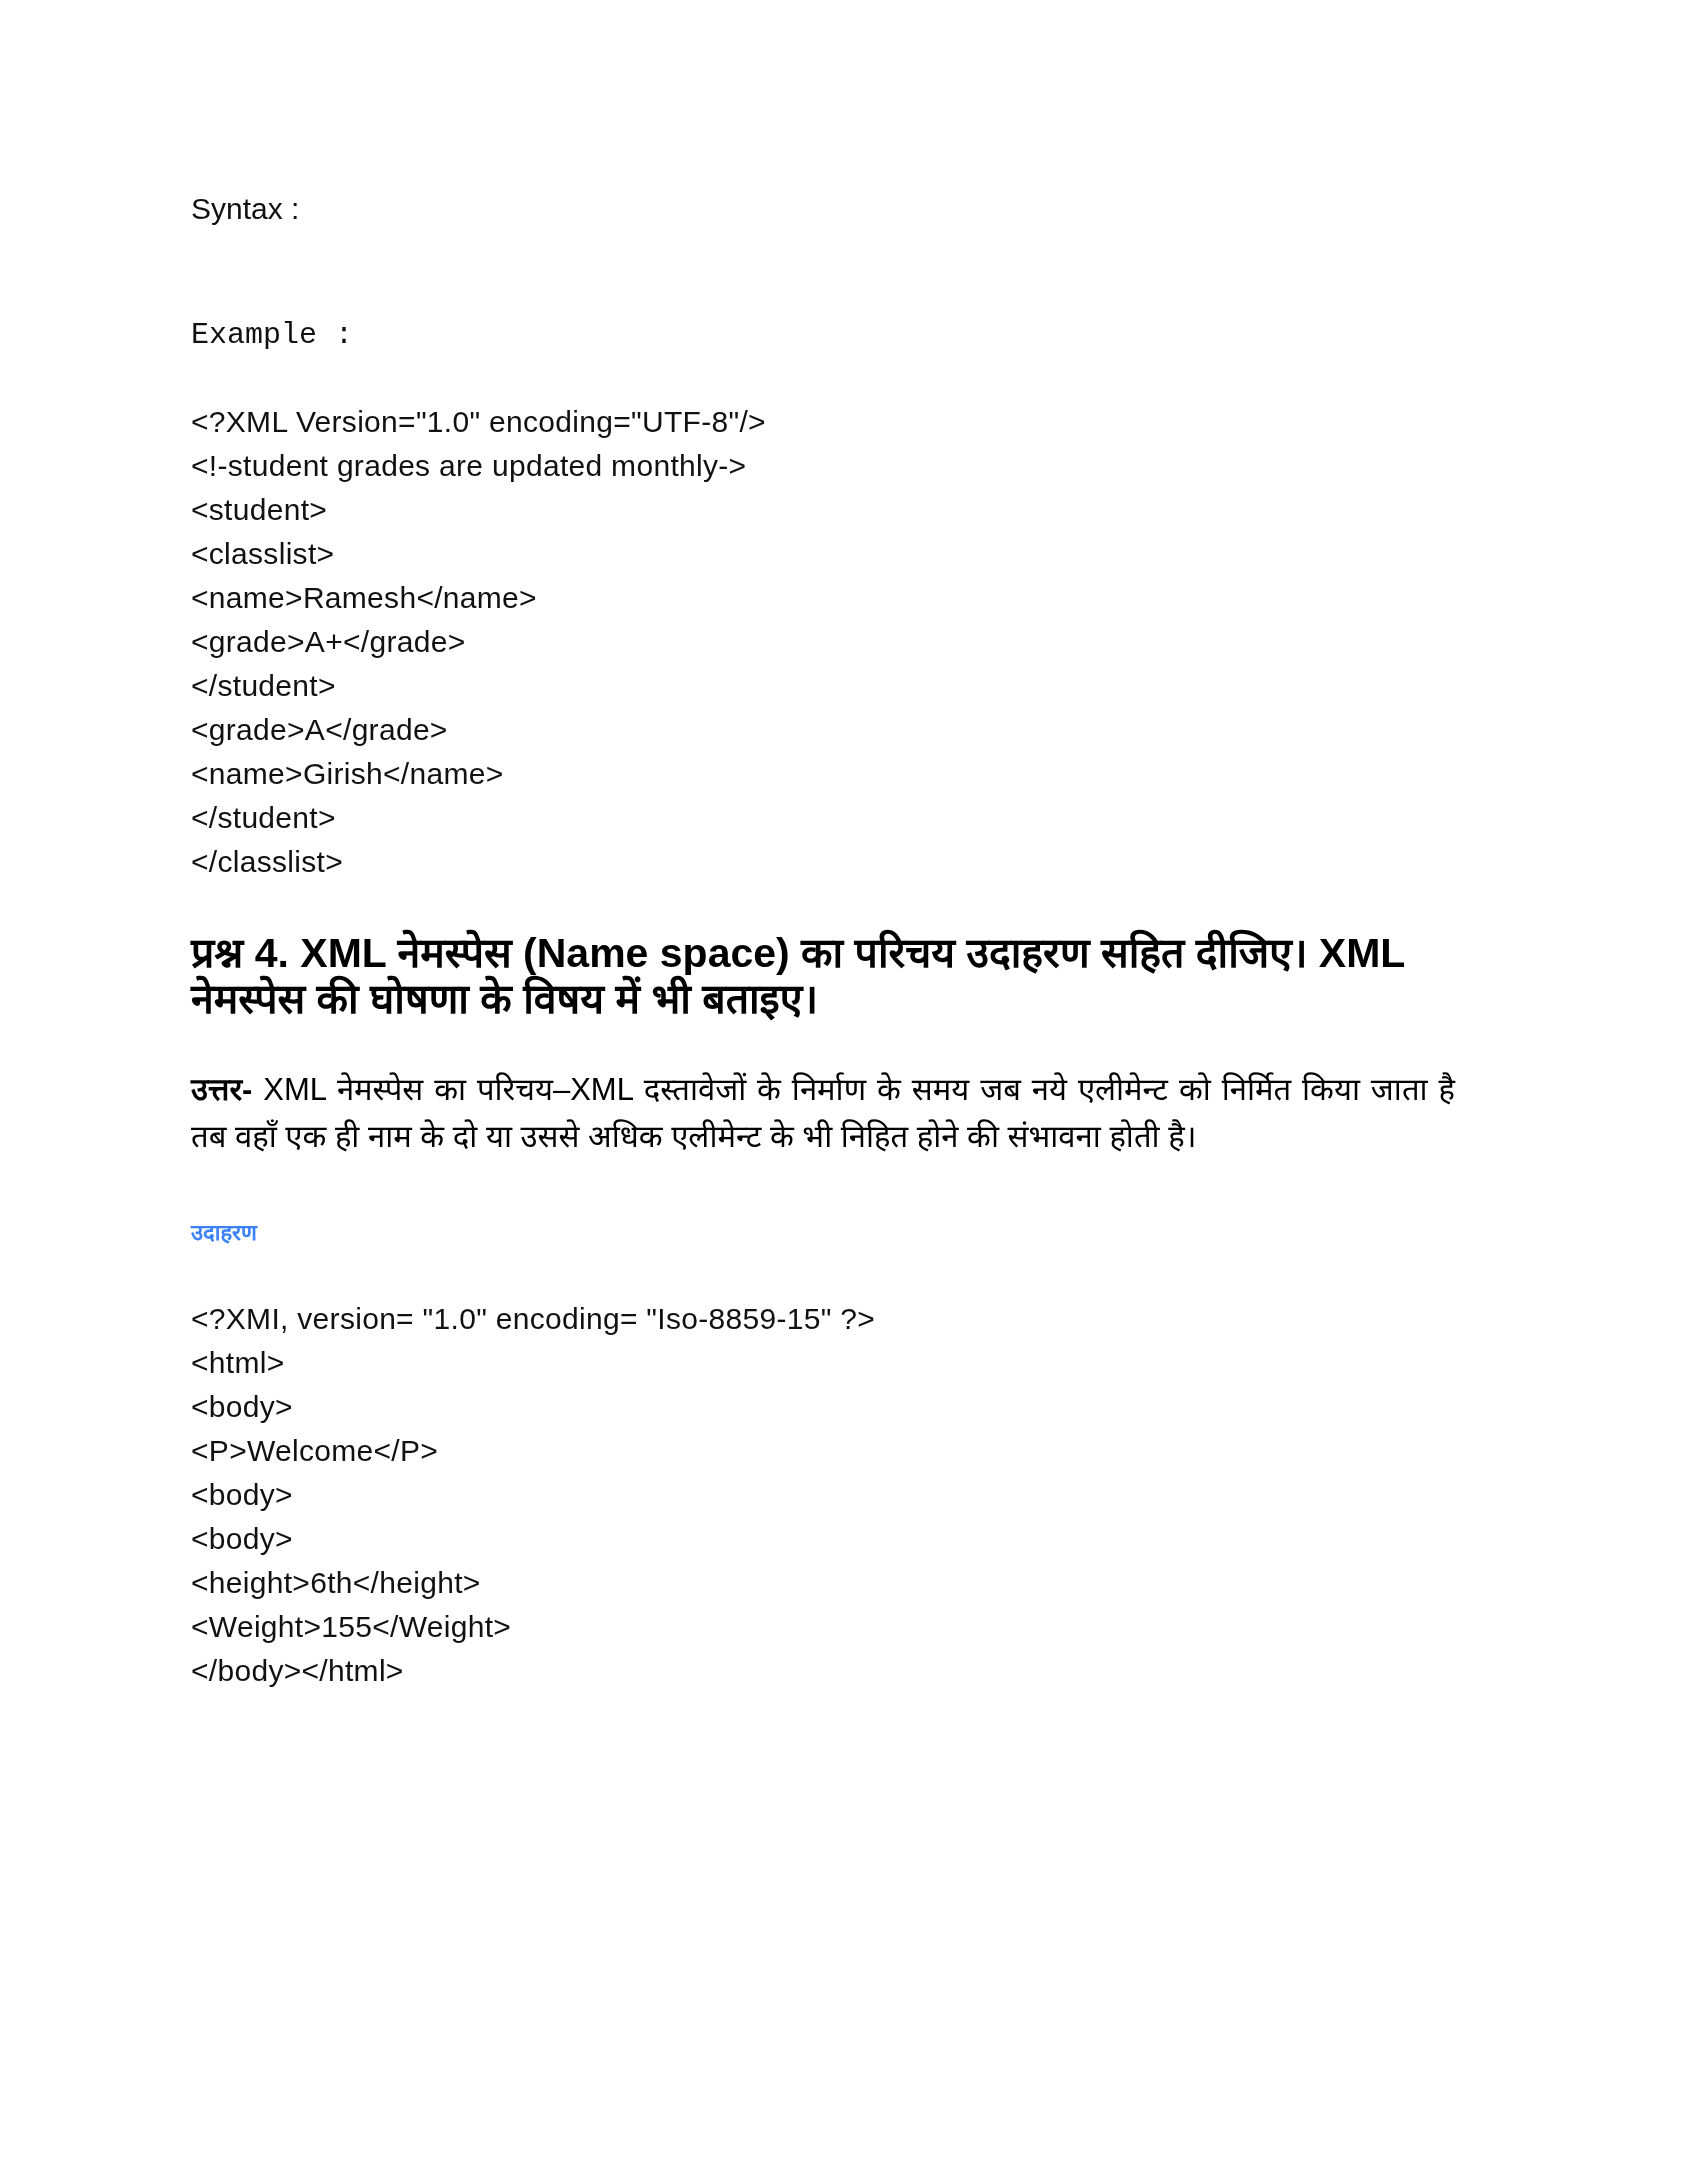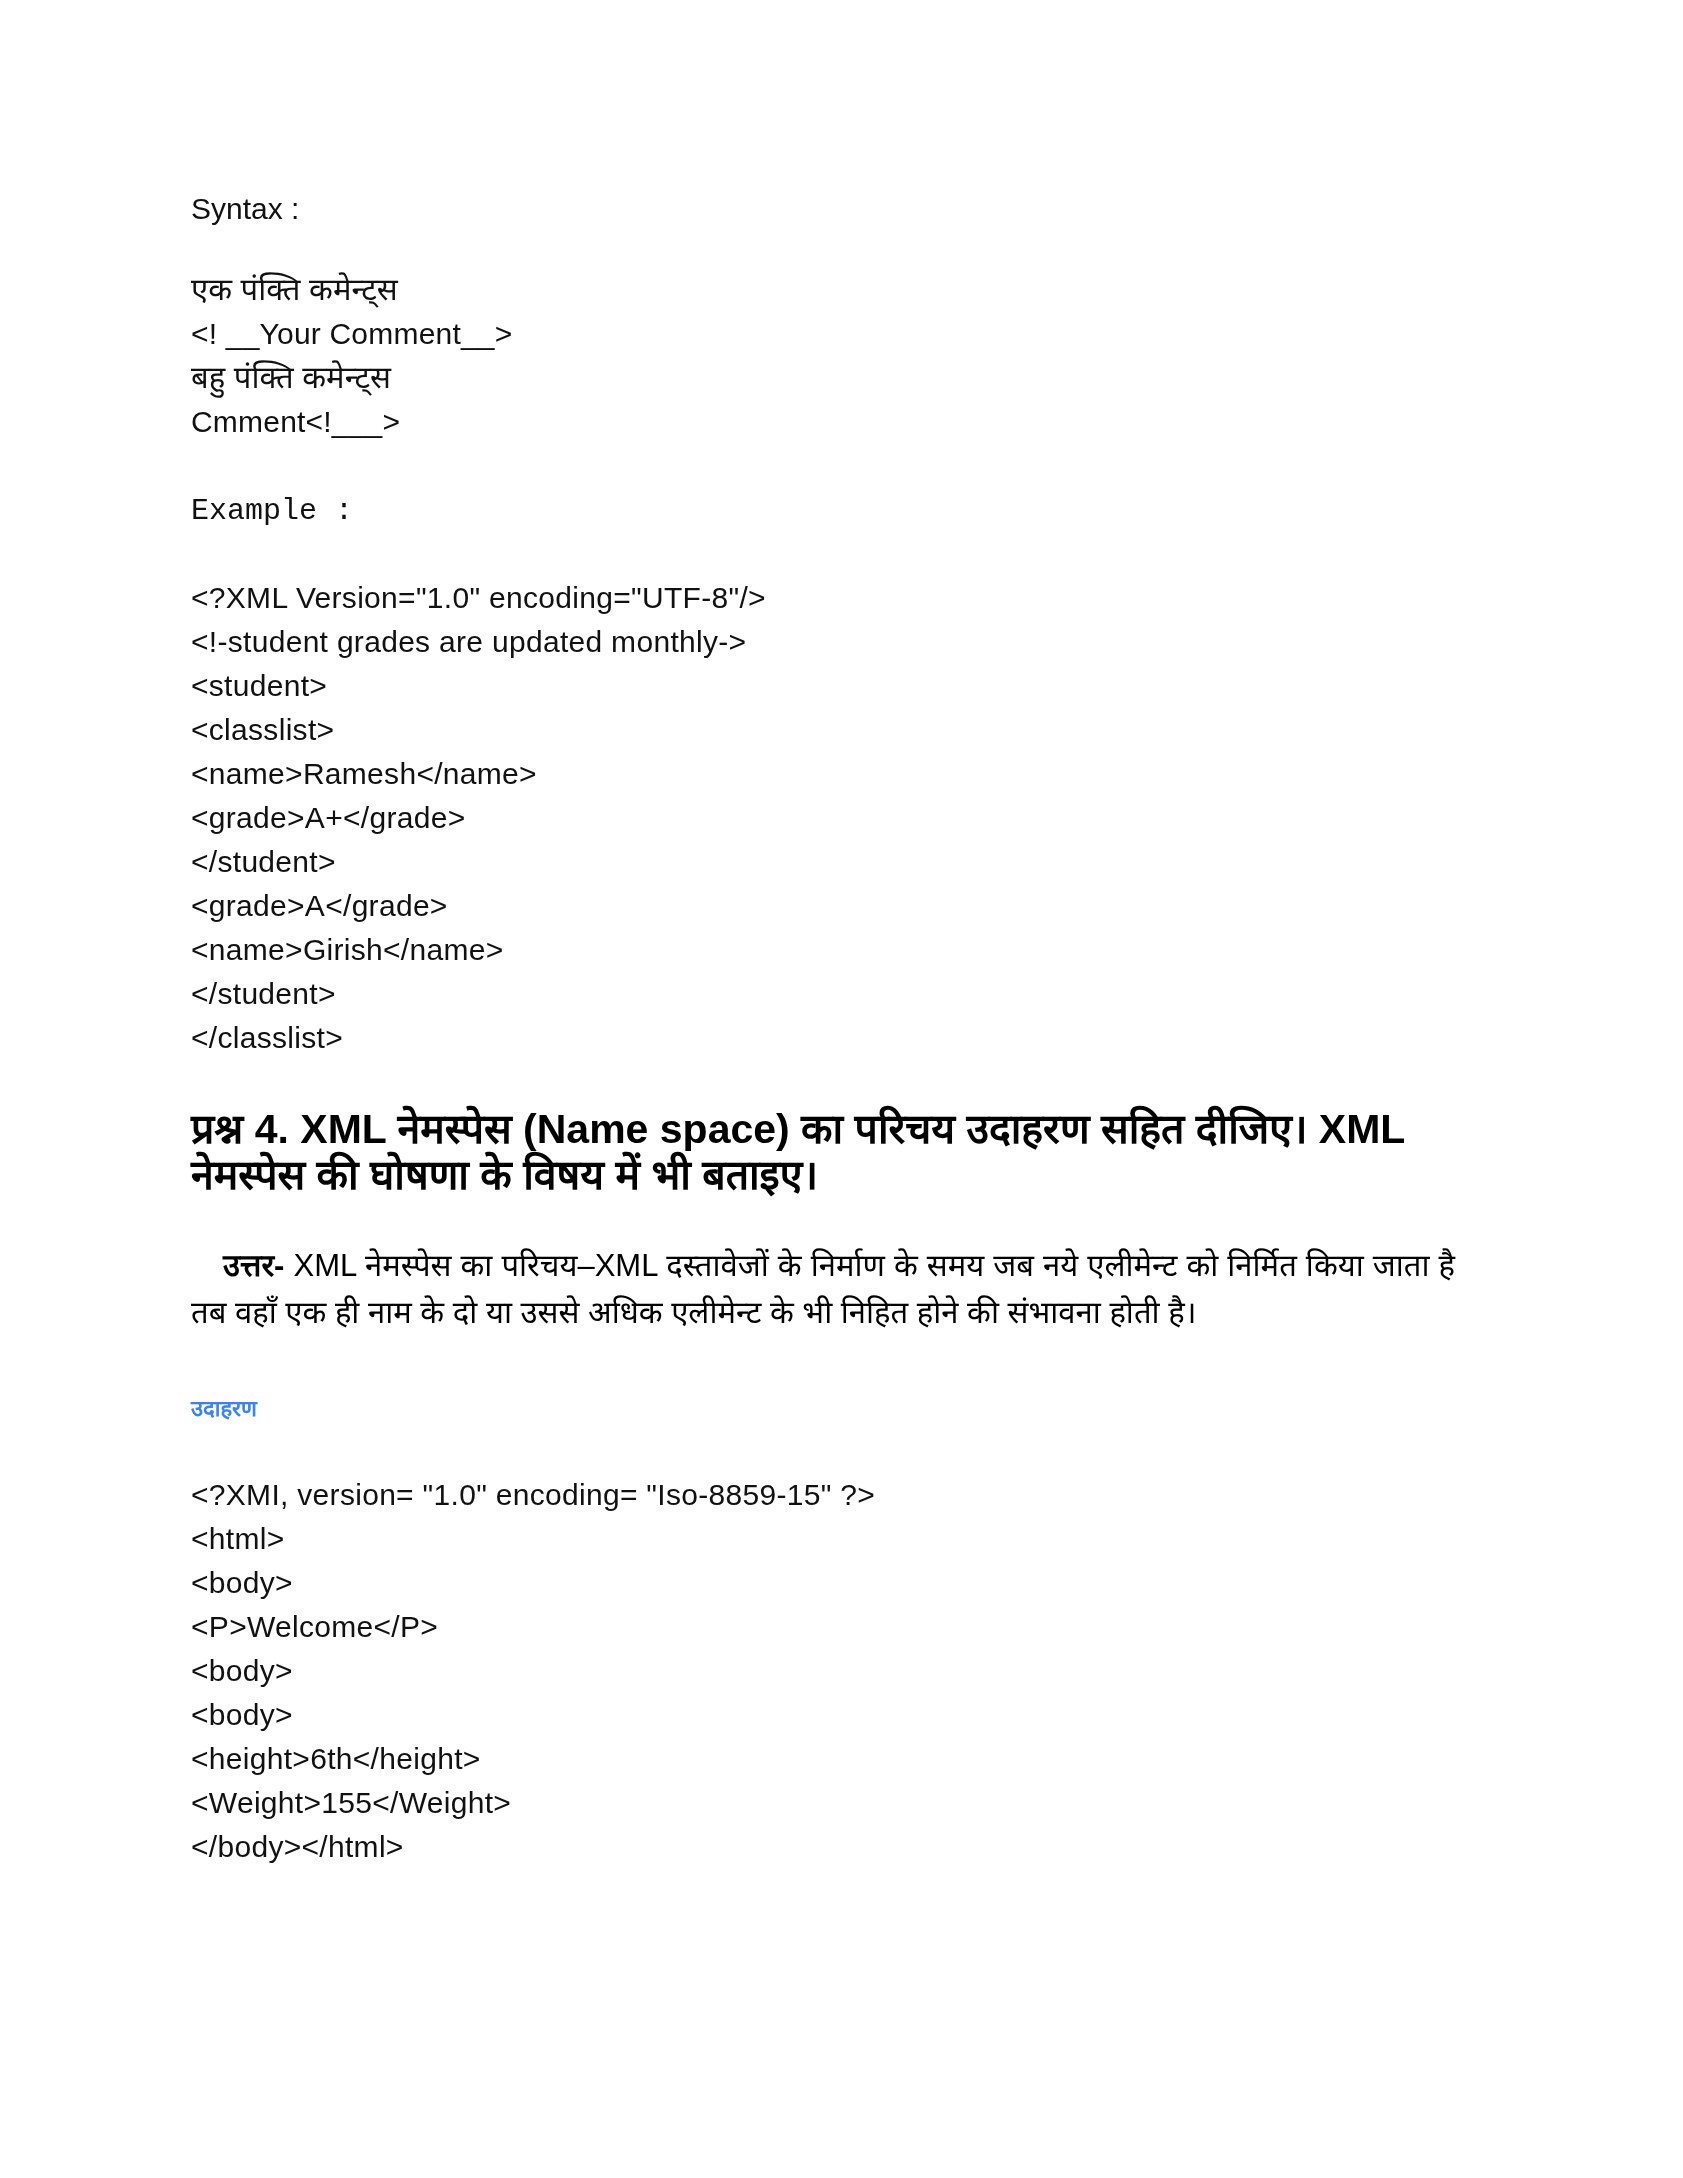--- a/index.html
+++ b/index.html
@@ -72,21 +72,20 @@
     font-size: 31px;
     line-height: 47px;
     color: #000000;
     max-width: 1272px;
     margin-top: 44px;
     text-align: justify;
     text-justify: inter-word;
   }
   .answer-para .lead {
     font-weight: bold;
-    margin-left: 32px;
   }
 
   .ex-heading {
     font-size: 22px;
     line-height: 44px;
     font-weight: bold;
     color: #3b82f6;
     margin-top: 51px;
   }
 
@@ -100,26 +99,20 @@
 </style>
 </head>
 <body>
 
 <div class="page">
 
   <div class="label-line">Syntax :</div>
 
   <div class="gap-md"></div>
 
-  <div class="syntax-group">
-    <div class="hi-line">एक पंक्ति कमेन्ट्स</div>
-    <div class="plain-line">&lt;! __Your Comment__&gt;</div>
-    <div class="hi-line">बहु पंक्ति कमेन्ट्स</div>
-    <div class="plain-line">Cmment&lt;!___&gt;</div>
-  </div>
 
   <div class="label-line example-label">Example :</div>
 
   <div class="code-block xml-one">
     <div class="code-line">&lt;?XML Version="1.0" encoding="UTF-8"/&gt;</div>
     <div class="code-line">&lt;!-student grades are updated monthly-&gt;</div>
     <div class="code-line">&lt;student&gt;</div>
     <div class="code-line">&lt;classlist&gt;</div>
     <div class="code-line">&lt;name&gt;Ramesh&lt;/name&gt;</div>
     <div class="code-line">&lt;grade&gt;A+&lt;/grade&gt;</div>

